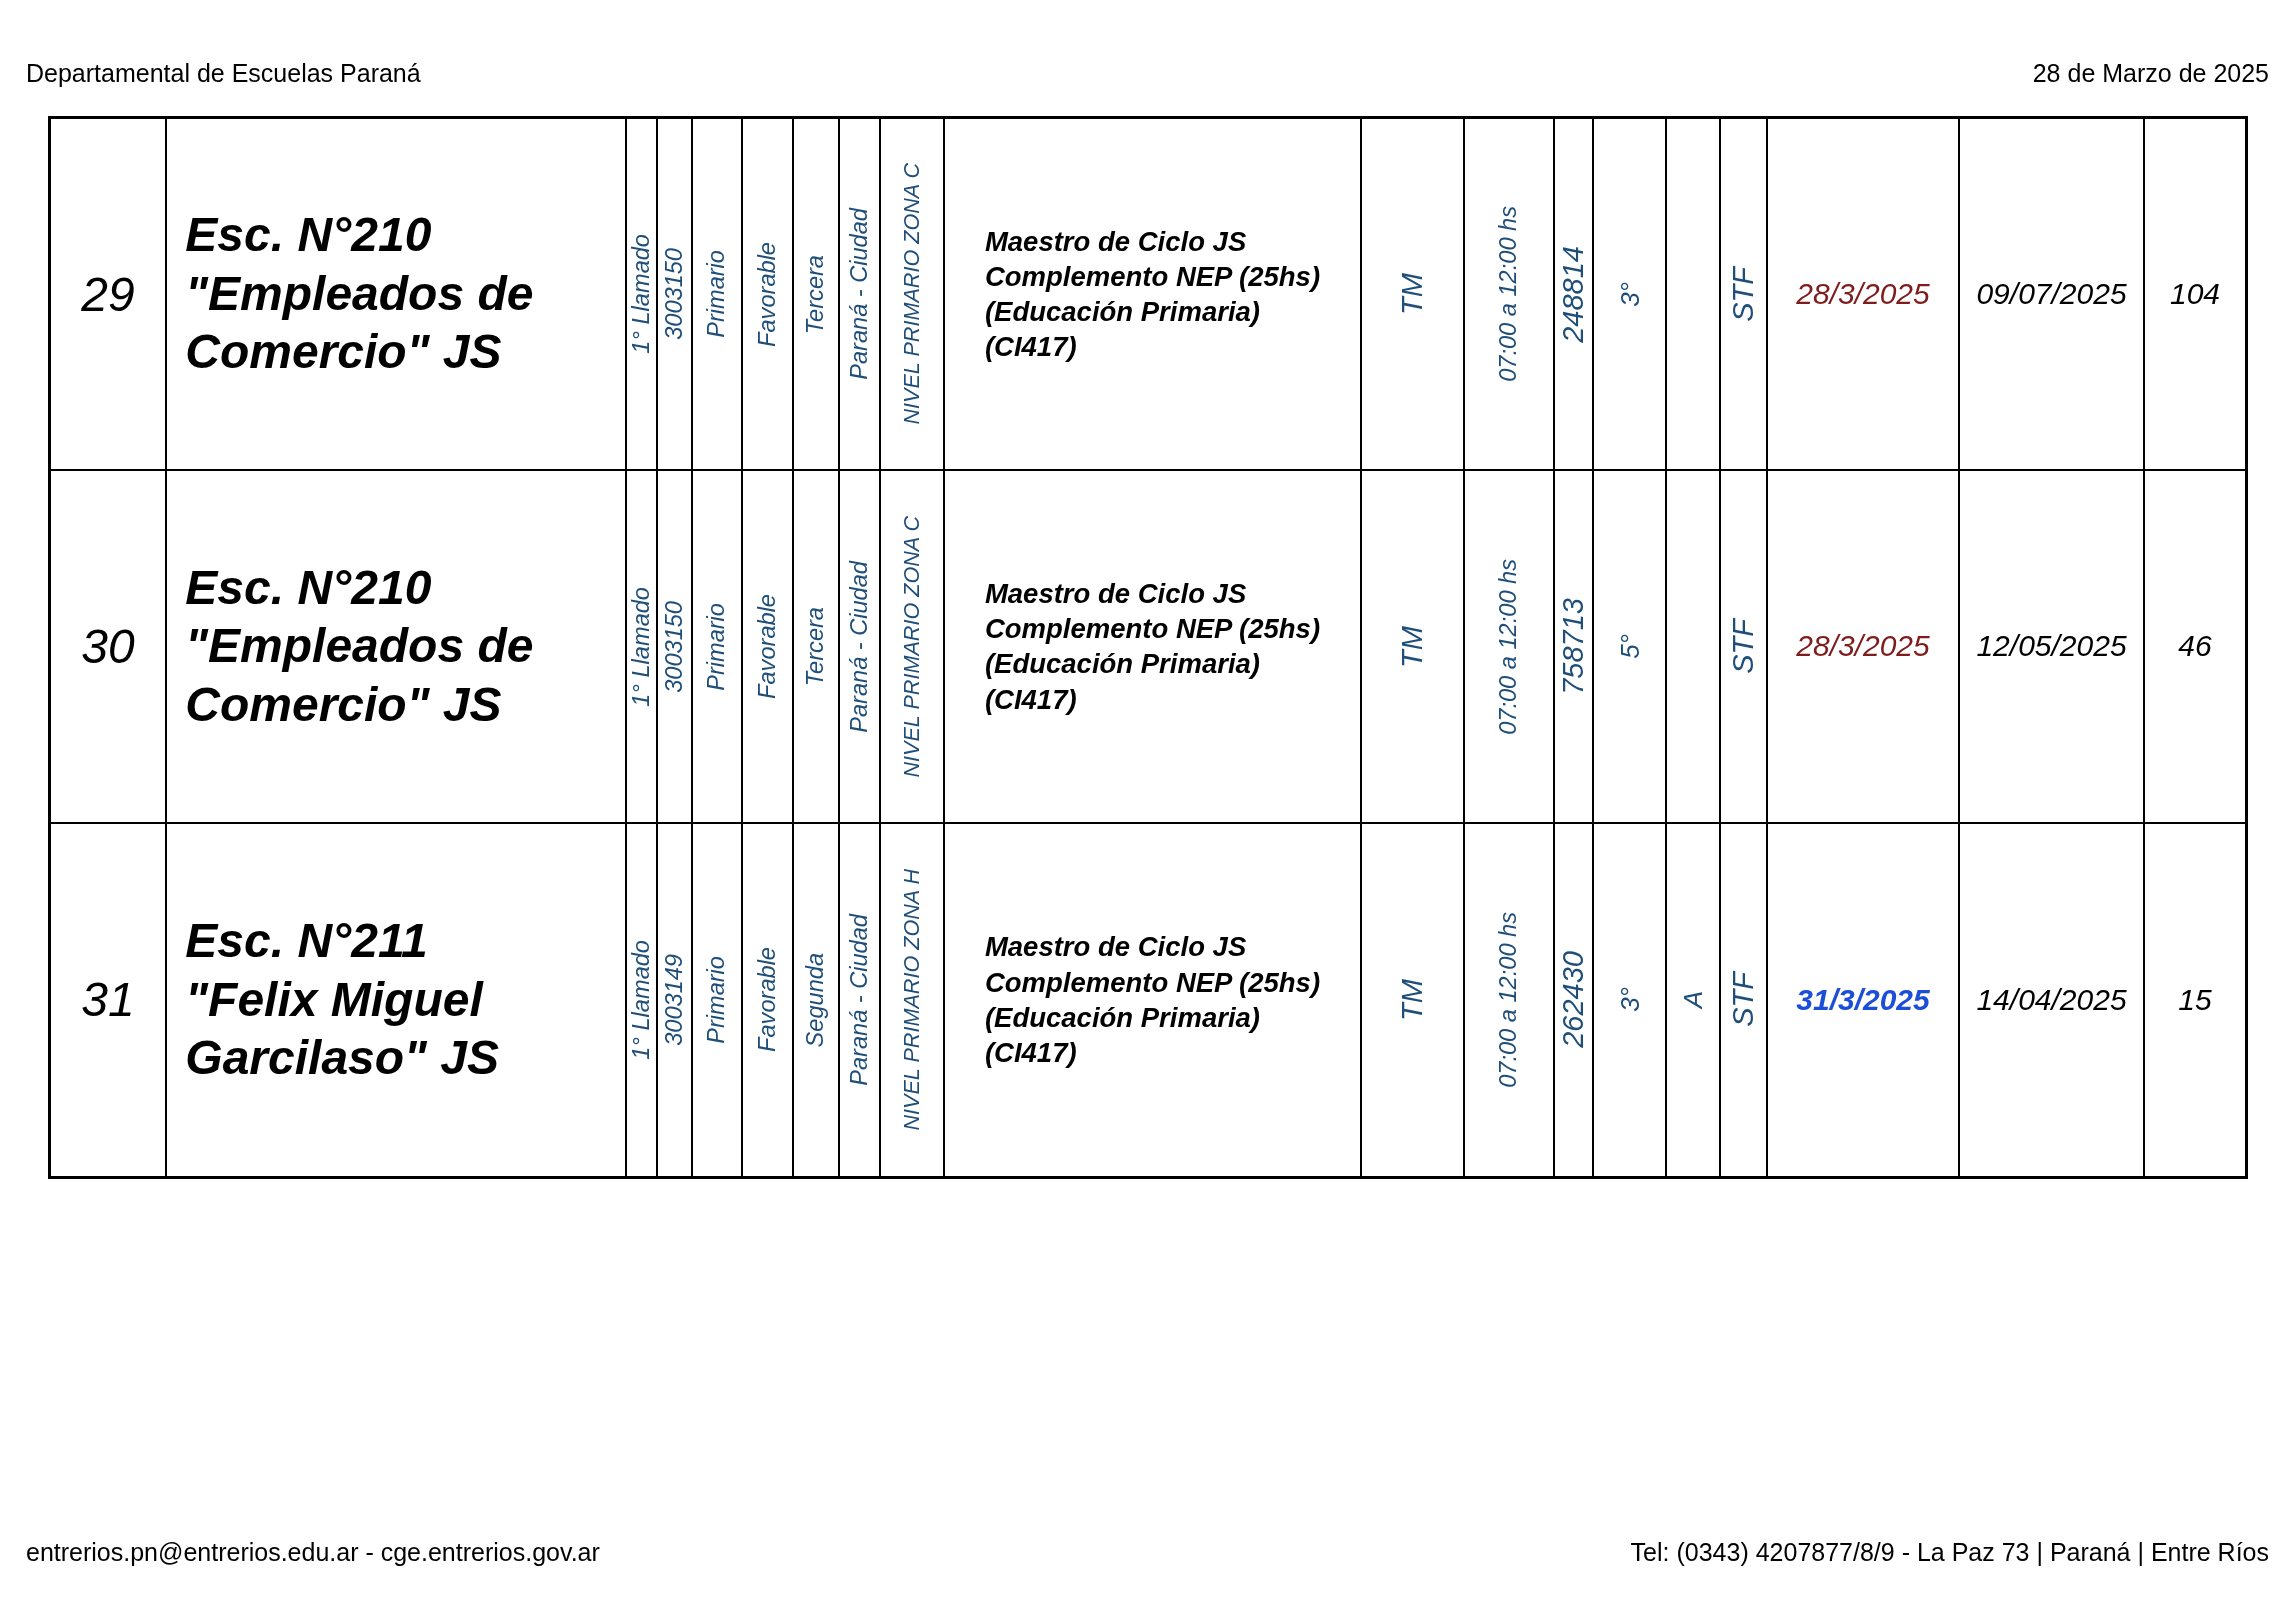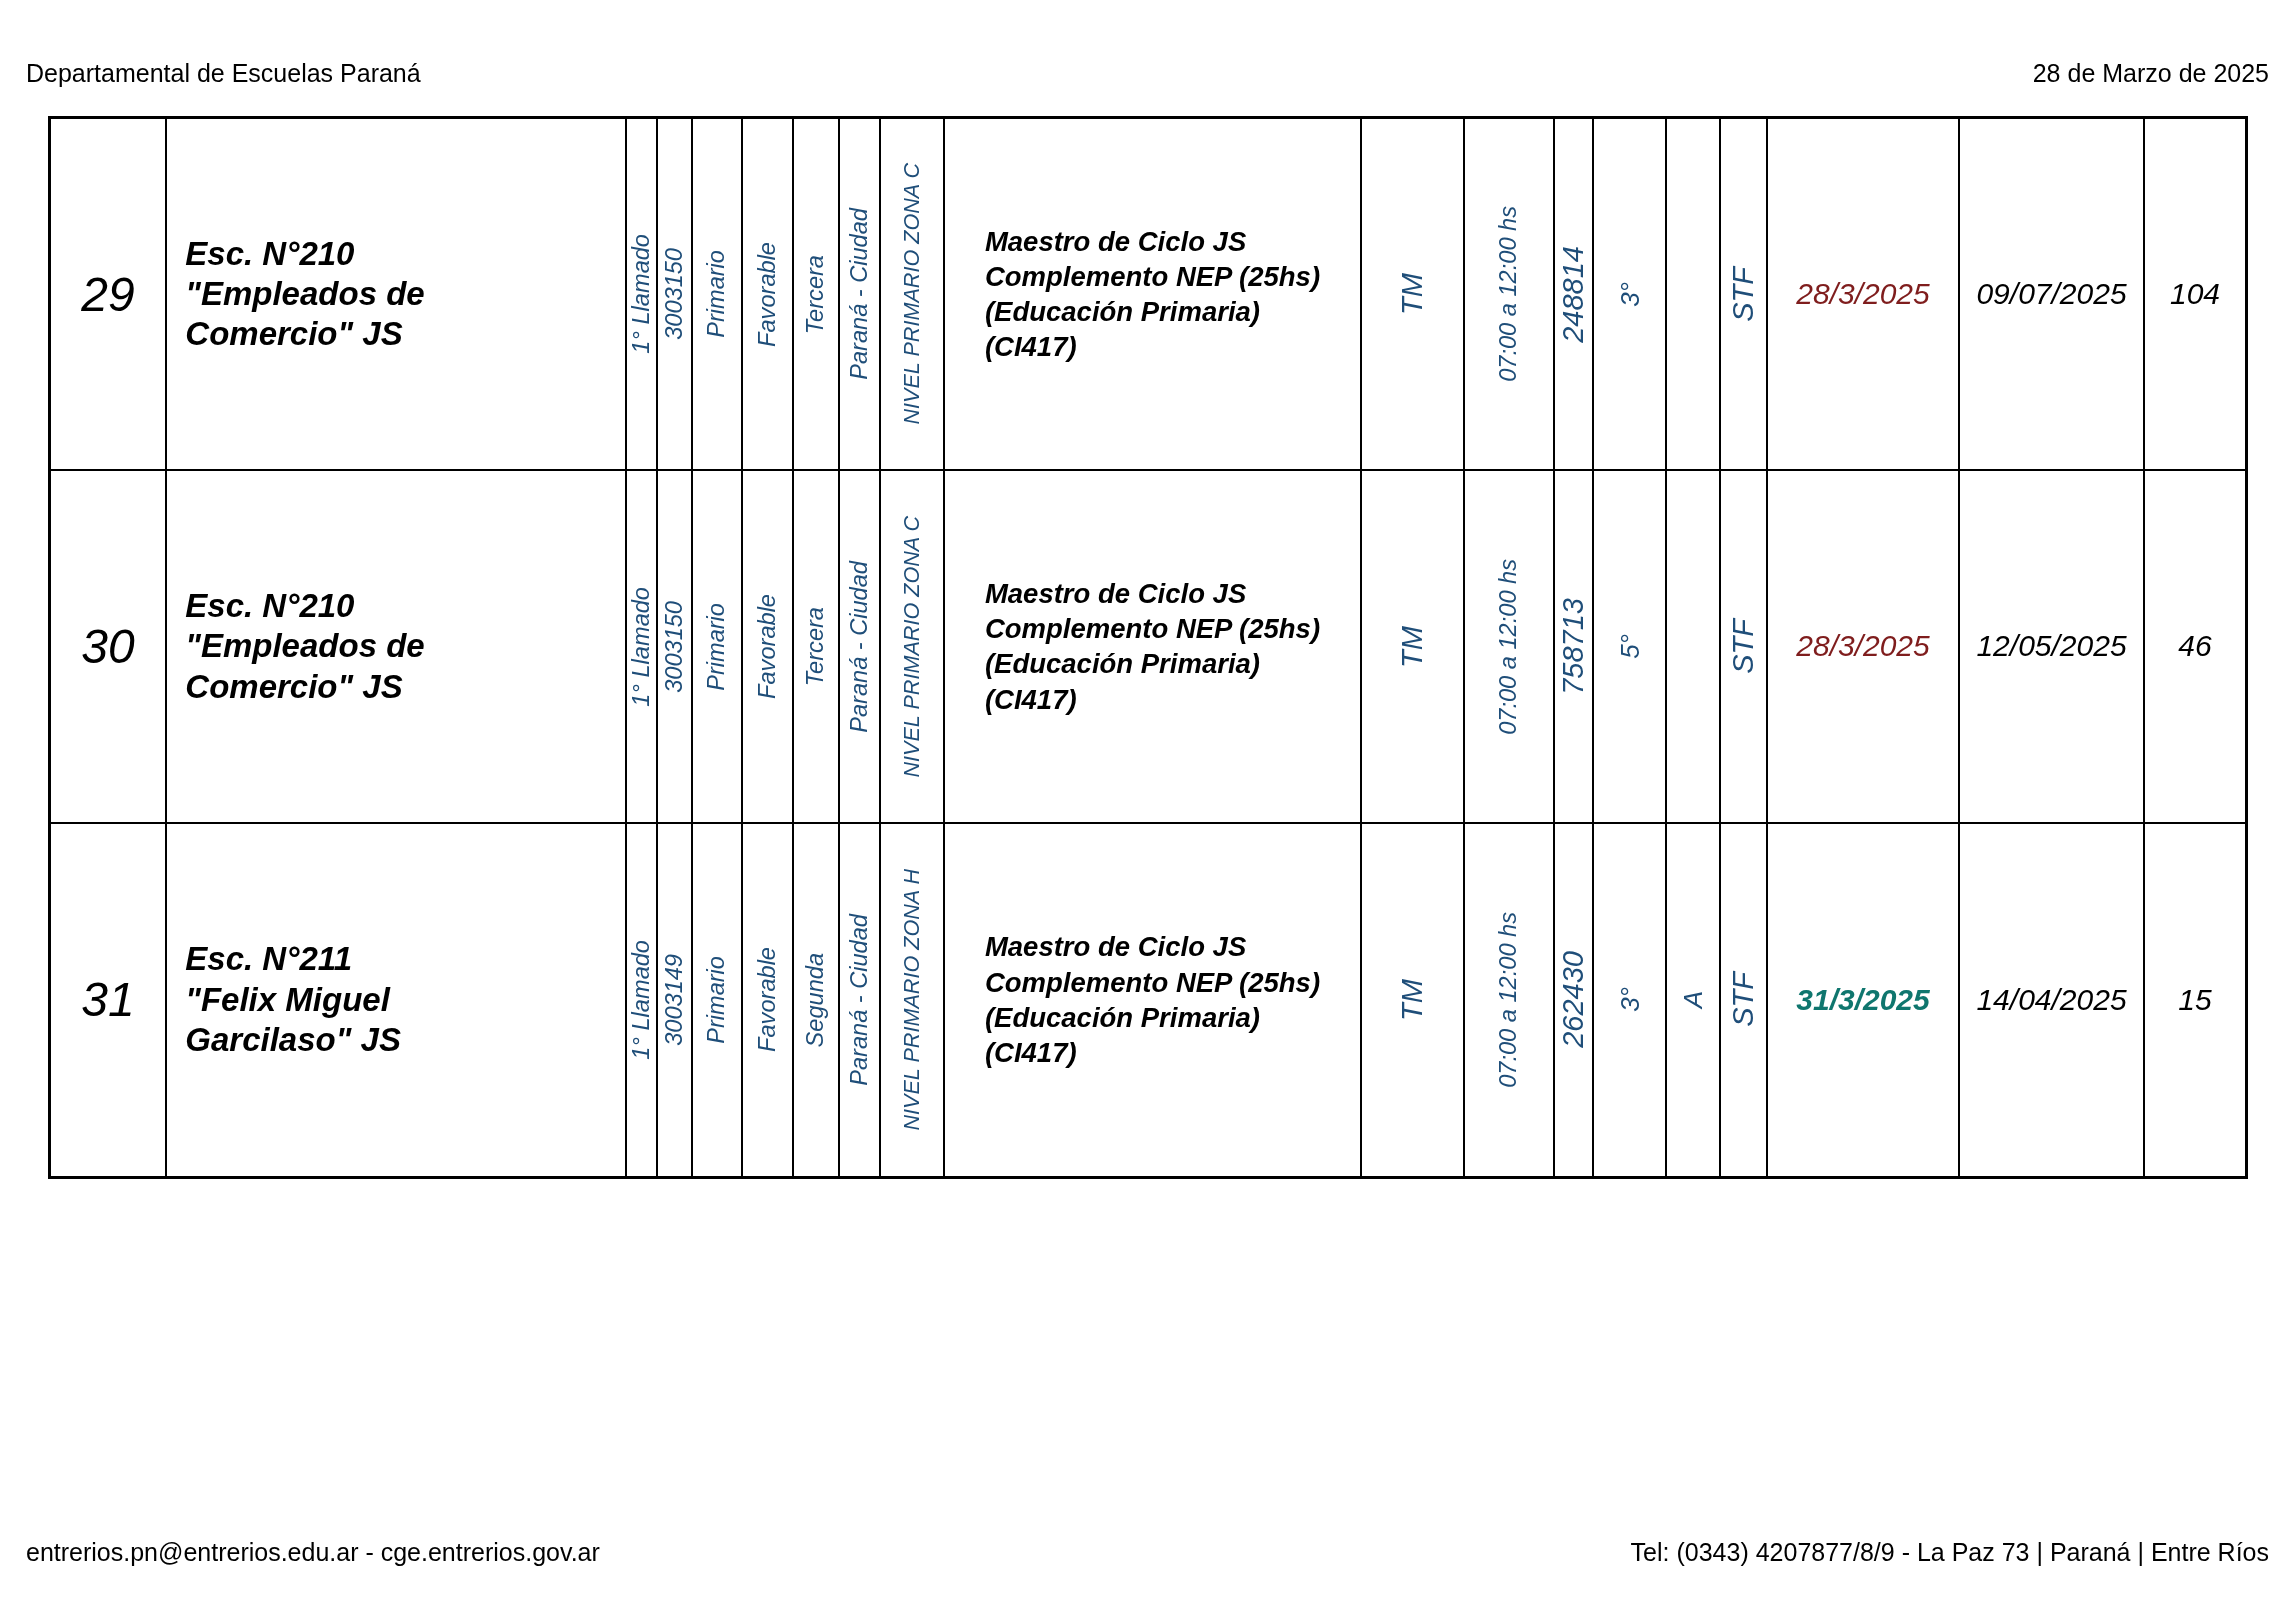--- a/index.html
+++ b/index.html
@@ -59,21 +59,21 @@
   .c-num {
     font-size: 48px;
     font-style: italic;
   }
 
   
   .c-school {
     justify-content: flex-start;
     text-align: left;
     padding-left: 18.3px;
-    font-size: 33px;
+    font-size: 48px;
     font-weight: bold;
     font-style: italic;
     line-height: 1.22;
     white-space: pre-line;
   }
 
   
   .c-cargo {
     font-size: 27.5px;
     font-weight: bold;
@@ -102,21 +102,21 @@
   .c-date {
     font-size: 30px;
     font-style: italic;
     text-align: center;
   }
   .fecha-blue {
     color: #7f1d1d;
     font-style: italic;
   }
   .fecha-green {
-    color: #0f766e;
+    color: #1d4ed8;
     font-weight: bold;
     font-style: italic;
   }
 </style>
 </head>
 <body>
 
 <div class="topbar">
   <span>Departamental de Escuelas Paraná</span>
   <span>28 de Marzo de 2025</span>

